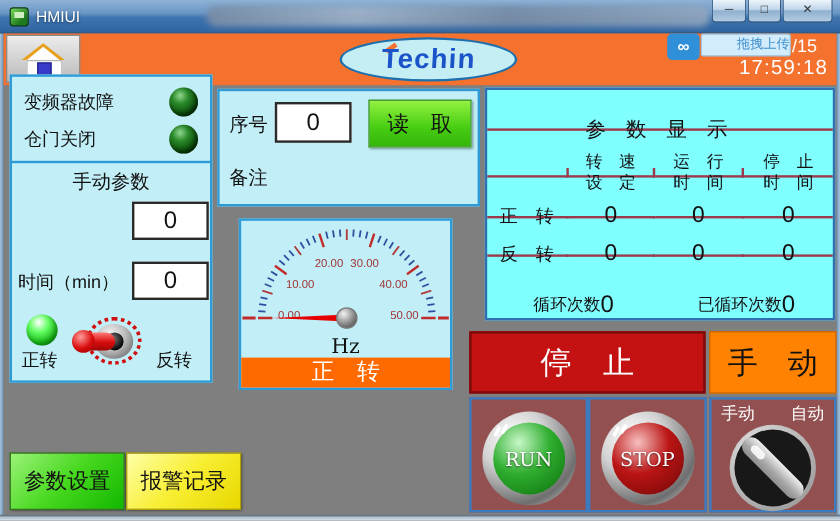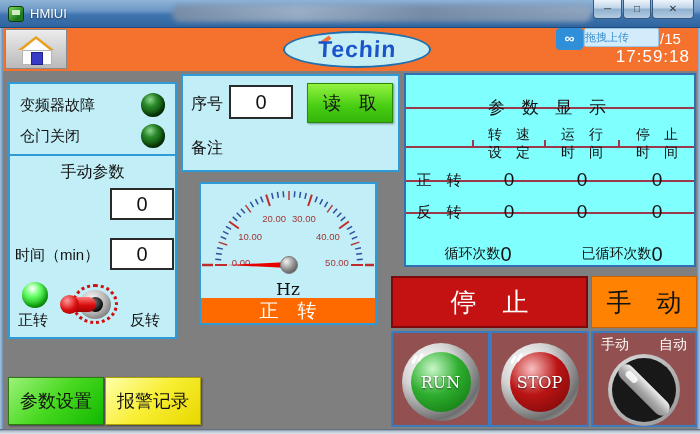--- a/index.html
+++ b/index.html
@@ -42,27 +42,27 @@
   .door{position:absolute;left:13px;top:16px;width:10px;height:11px;background:#3a3ac8;border:1px solid #20208a;}
   .logo{position:absolute;left:280px;top:3px;width:148px;height:37px;border-radius:50%;
     background:#c4edf4;border:2px solid #1d6fae;box-sizing:border-box;
     display:flex;align-items:center;justify-content:center;}
   .logo-text{color:#1b53c8;font-weight:bold;font-size:23px;letter-spacing:1px;transform:skewX(-3deg);}
   .logo-accent{position:absolute;left:36px;top:5px;width:10px;height:4px;background:#f4722e;transform:rotate(-35deg);}
   .cloud-icon{position:absolute;left:553px;top:0;width:27px;height:22px;background:#2f8fd8;
     border-radius:4px;color:#fff;font-size:14px;font-weight:bold;text-align:center;line-height:21px;}
   .upload-pill{position:absolute;left:581px;top:0;width:75px;height:19px;background:#d3ecfc;
     border:1px solid #9cc6e6;border-radius:2px;box-sizing:border-box;color:#3f90cc;font-size:11px;
-    text-align:left;line-height:17px;}
+    text-align:right;line-height:17px;}
   .page-ind{position:absolute;left:657px;top:2px;color:#fff;font-size:15px;}
   .clock{position:absolute;left:575px;top:19px;width:112px;text-align:right;color:#fff;font-size:17px;letter-spacing:1px;}
   
   .cpanel{position:absolute;background:#c2eff7;border:2px solid #2e9bd6;box-sizing:border-box;}
   
-  .left-panel{left:5px;top:54px;width:169px;height:257px;padding-left:16px;}
+  .left-panel{left:5px;top:34px;width:169px;height:257px;padding-left:16px;}
   .sec-div{position:absolute;left:0;top:70px;width:100%;height:2px;background:#2e9bd6;}
   .status-row{position:absolute;left:10px;width:145px;height:26px;display:flex;align-items:center;justify-content:space-between;}
   .status-label{font-size:15px;color:#111;}
   .led{width:24px;height:24px;border-radius:50%;}
   .led-dark{background:radial-gradient(circle at 38% 28%,#8fd68f 0%,#2a8a2a 30%,#0a4c0a 70%,#063006 100%);
     box-shadow:inset -2px -2px 4px rgba(0,0,0,.5);}
   .led-on{background:radial-gradient(circle at 40% 26%,#ffffff 0%,#66ff66 32%,#18b818 68%,#0a7c0a 100%);
     box-shadow:inset -2px -2px 4px rgba(0,60,0,.4);}
   .mp-title{position:absolute;left:0;top:78px;width:100%;text-align:center;font-size:16px;color:#111;}
   .fld-label{position:absolute;left:5px;font-size:15px;color:#111;}

